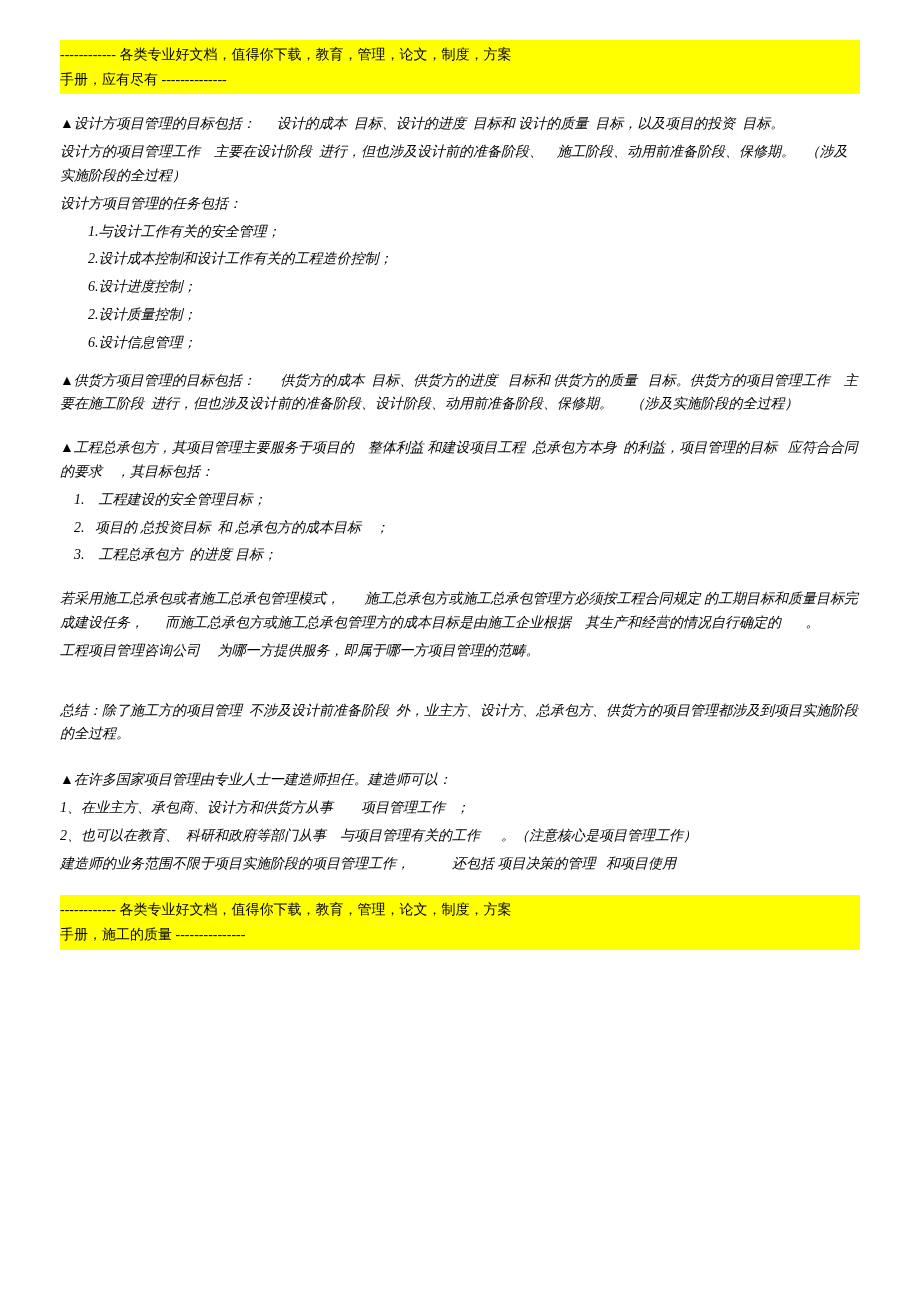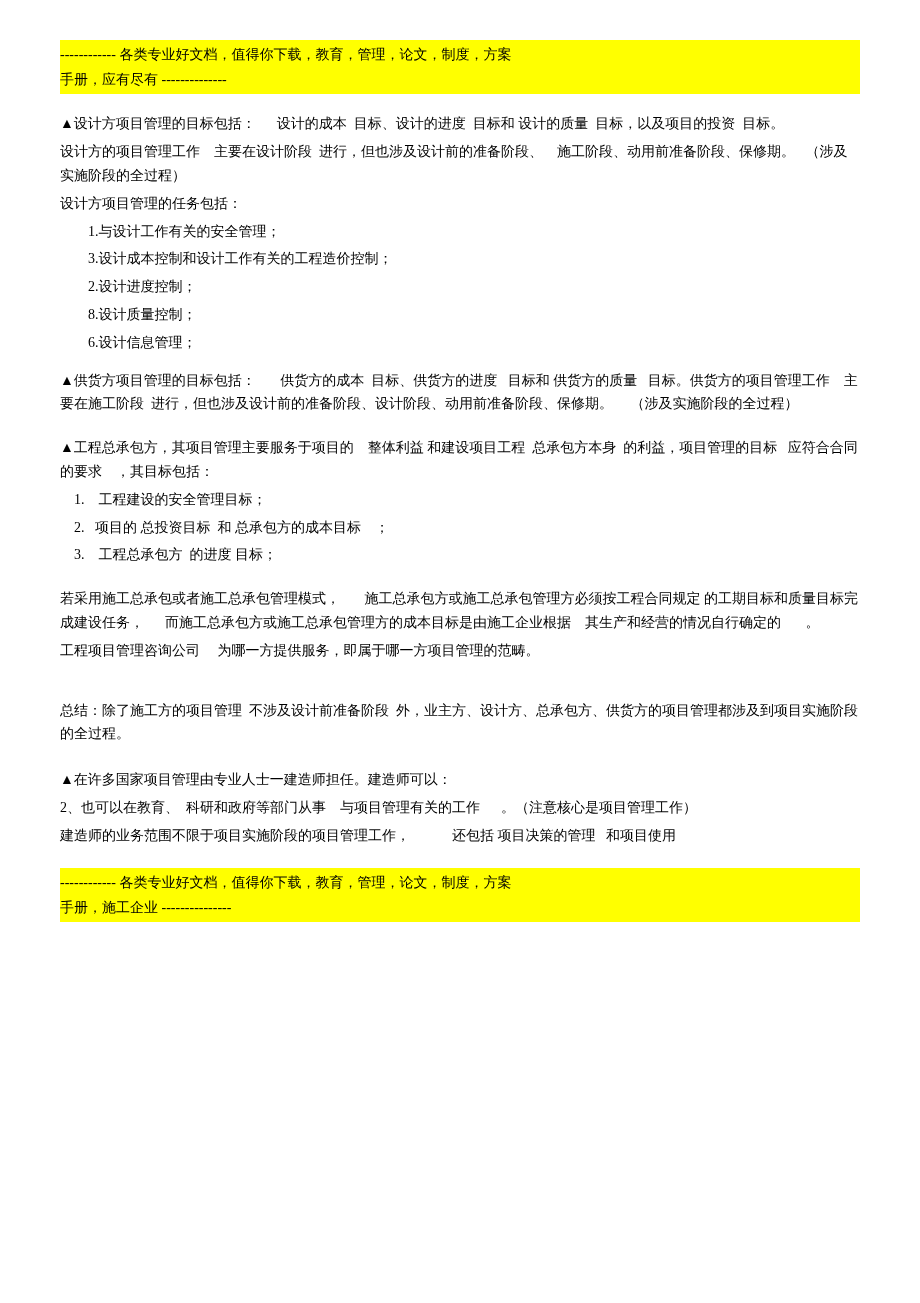--- a/index.html
+++ b/index.html
@@ -25,20 +25,21 @@
     }
     .header-banner span {
       font-weight: normal;
     }
     .section {
       margin-bottom: 14px;
     }
     .section p {
       margin-bottom: 4px;
       text-indent: 0;
+      font-style: italic;
     }
     .indent-block {
       margin-left: 28px;
     }
     .list-item {
       margin-bottom: 2px;
     }
     .triangle-marker {
       font-weight: bold;
     }
@@ -69,23 +70,23 @@
 <div class="section">
   <p>
     <span class="triangle-marker">▲</span>设计方项目管理的目标包括：&nbsp;&nbsp;&nbsp;&nbsp;&nbsp; 设计的成本&nbsp; 目标、设计的进度&nbsp; 目标和 设计的质量&nbsp; 目标，以及项目的投资&nbsp; 目标。
   </p>
   <p>
     设计方的项目管理工作&nbsp;&nbsp;&nbsp; 主要在设计阶段&nbsp; 进行，但也涉及设计前的准备阶段、&nbsp;&nbsp;&nbsp; 施工阶段、动用前准备阶段、保修期。&nbsp;&nbsp;&nbsp;（涉及实施阶段的全过程）
   </p>
   <p>设计方项目管理的任务包括：</p>
   <div class="indent-block">
     <p class="list-item">1.与设计工作有关的安全管理；</p>
-    <p class="list-item">3.设计成本控制和设计工作有关的工程造价控制；</p>
-    <p class="list-item">2.设计进度控制；</p>
-    <p class="list-item">8.设计质量控制；</p>
+    <p class="list-item">2.设计成本控制和设计工作有关的工程造价控制；</p>
+    <p class="list-item">6.设计进度控制；</p>
+    <p class="list-item">2.设计质量控制；</p>
     <p class="list-item">6.设计信息管理；</p>
   </div>
 </div>
 
 <div class="section space-section">
   <p>
     <span class="triangle-marker">▲</span>供货方项目管理的目标包括：&nbsp;&nbsp;&nbsp;&nbsp;&nbsp;&nbsp; 供货方的成本&nbsp; 目标、供货方的进度&nbsp;&nbsp; 目标和 供货方的质量&nbsp;&nbsp; 目标。供货方的项目管理工作&nbsp;&nbsp;&nbsp; 主要在施工阶段&nbsp; 进行，但也涉及设计前的准备阶段、设计阶段、动用前准备阶段、保修期。&nbsp;&nbsp;&nbsp;&nbsp; （涉及实施阶段的全过程）
   </p>
 </div>
 
@@ -113,23 +114,26 @@
   <p>
     总结：除了施工方的项目管理&nbsp; 不涉及设计前准备阶段&nbsp; 外，业主方、设计方、总承包方、供货方的项目管理都涉及到项目实施阶段的全过程。
   </p>
 </div>
 
 <div class="section space-section">
   <p>
     <span class="triangle-marker">▲</span>在许多国家项目管理由专业人士一建造师担任。建造师可以：
   </p>
   <p class="list-item">
+    1、在业主方、承包商、设计方和供货方从事&nbsp;&nbsp;&nbsp;&nbsp;&nbsp;&nbsp;&nbsp; 项目管理工作&nbsp;&nbsp; ；
+  </p>
+  <p class="list-item">
     2、也可以在教育、&nbsp; 科研和政府等部门从事&nbsp;&nbsp;&nbsp; 与项目管理有关的工作&nbsp;&nbsp;&nbsp;&nbsp;&nbsp; 。（注意核心是项目管理工作）
   </p>
   <p>
     建造师的业务范围不限于项目实施阶段的项目管理工作，&nbsp;&nbsp;&nbsp;&nbsp;&nbsp;&nbsp;&nbsp;&nbsp;&nbsp;&nbsp;&nbsp; 还包括 项目决策的管理&nbsp;&nbsp; 和项目使用
   </p>
 </div>
 
 <div class="footer-banner">
   <span>------------        各类专业好文档，值得你下载，教育，管理，论文，制度，方案</span><br>
-  <span>手册，施工企业  ---------------</span>
+  <span>手册，施工的质量  ---------------</span>
 </div>
 
 </body></html>

